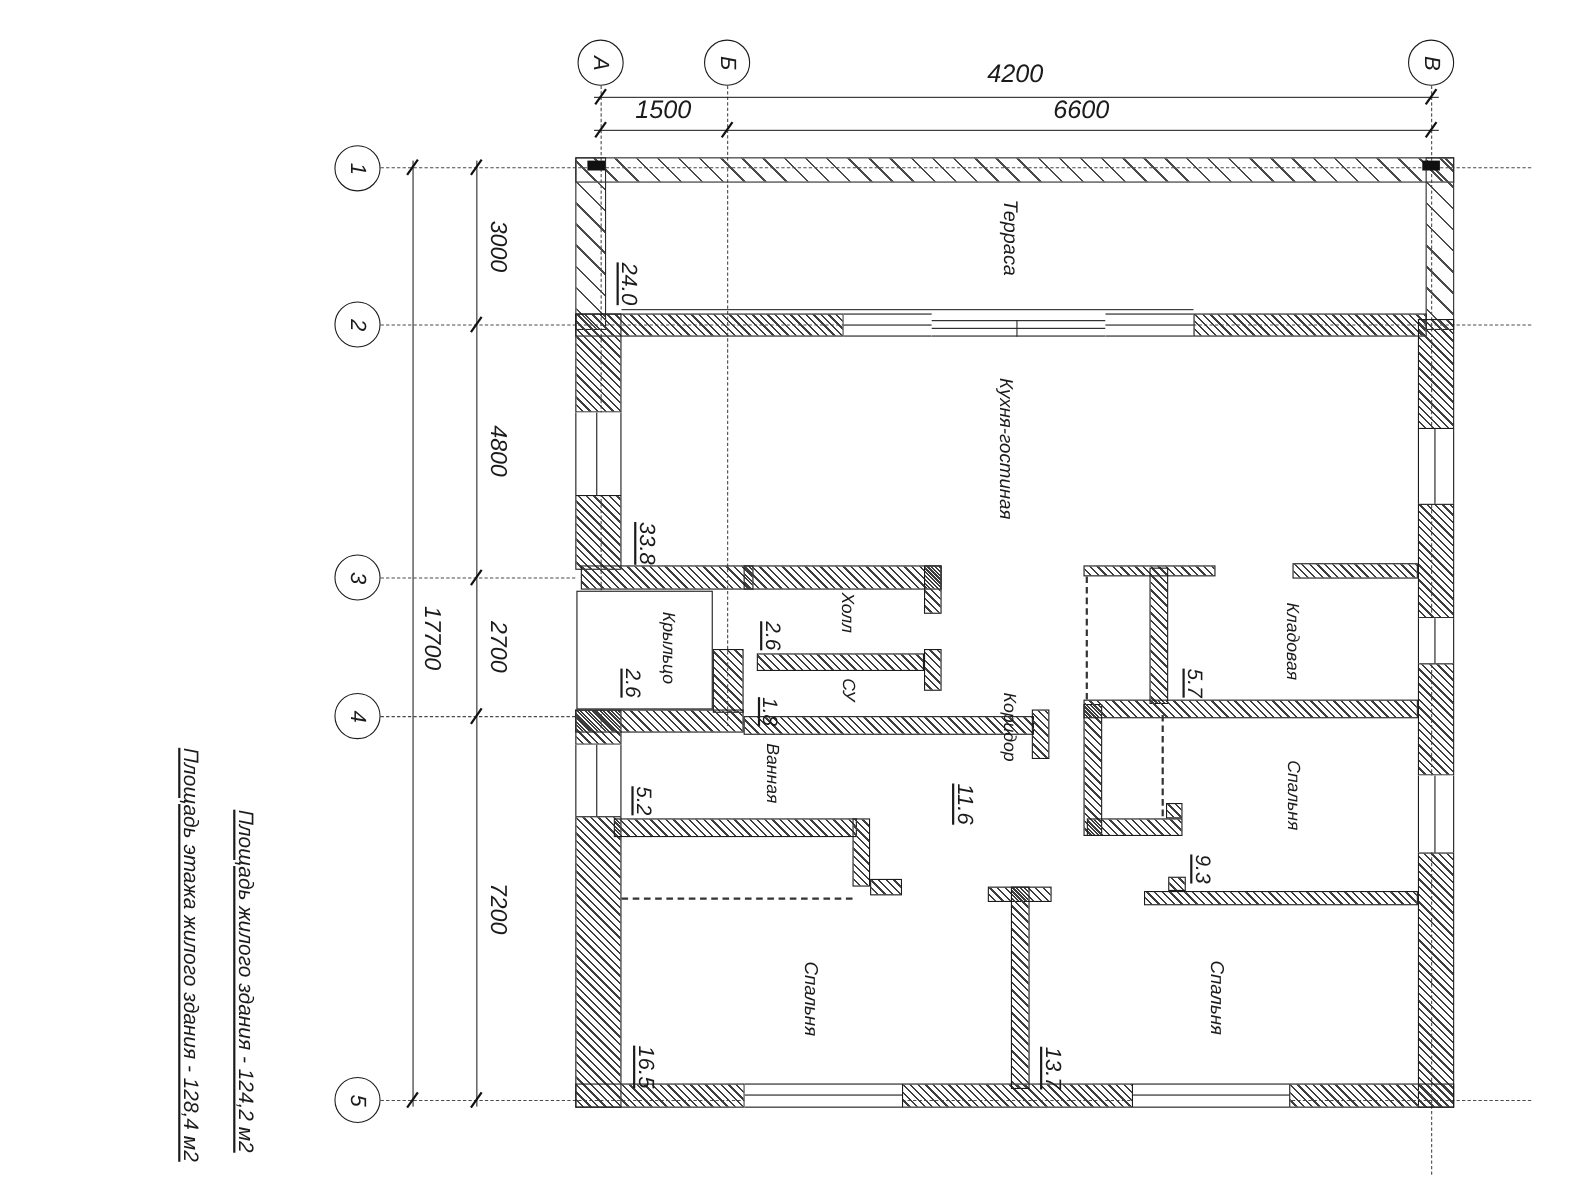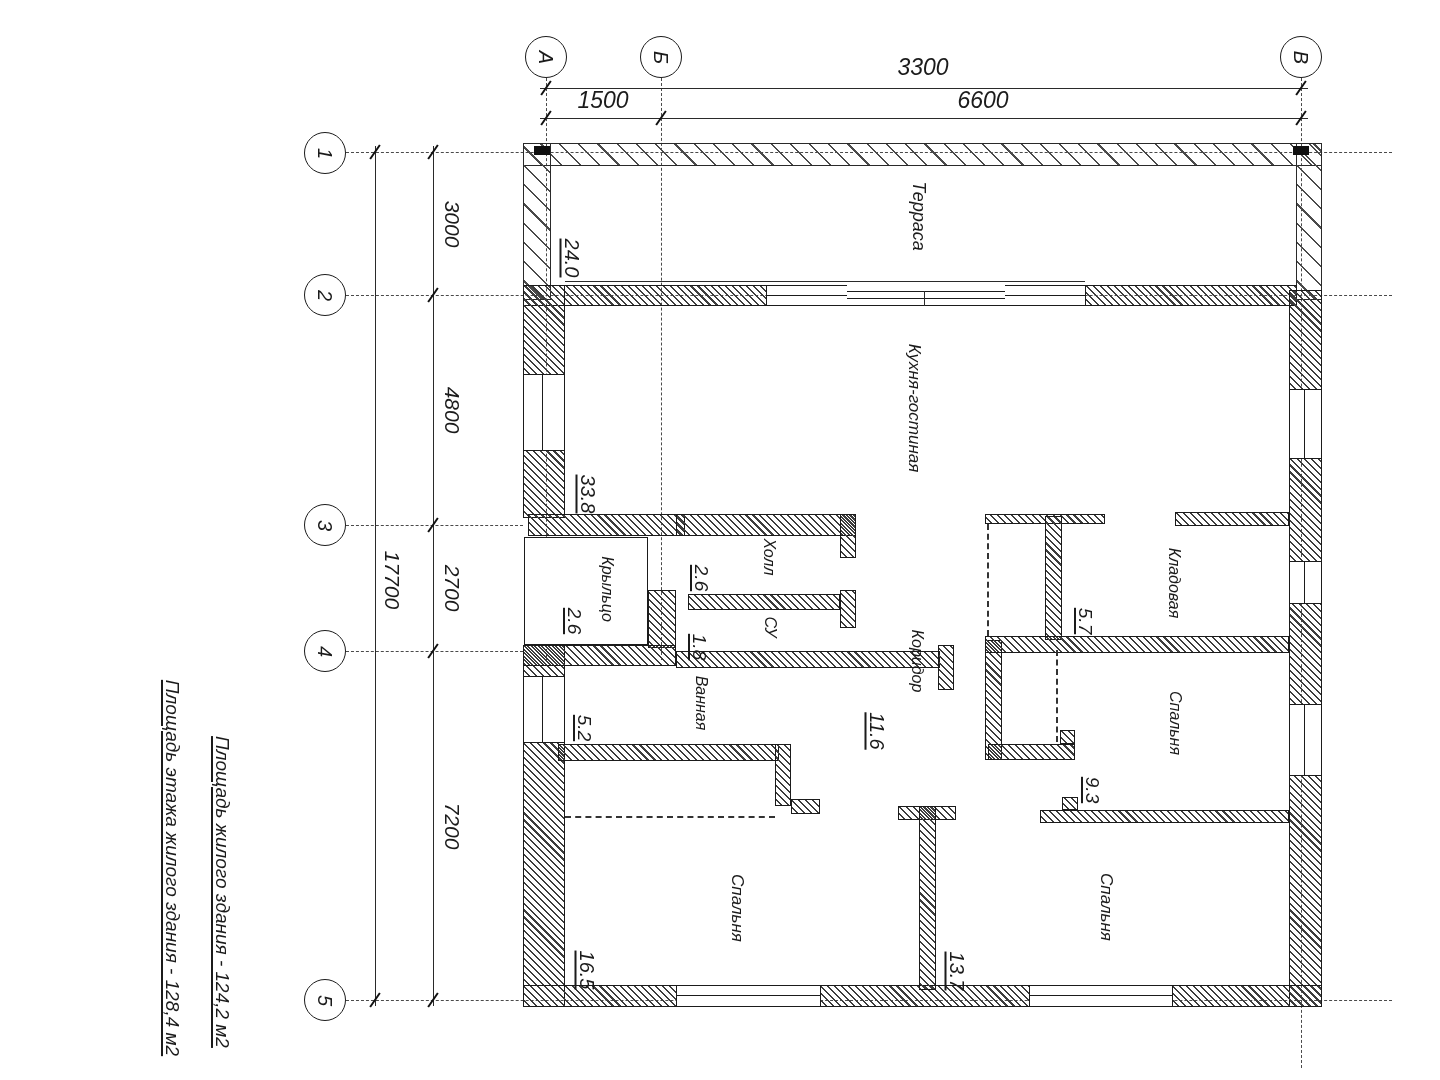--- a/index.html
+++ b/index.html
@@ -87,21 +87,21 @@
   <div class="circle" style="left:325px;top:525px;">
       <span>3</span>
     </div>
   <div class="circle" style="left:325px;top:651px;">
       <span>4</span>
     </div>
   <div class="circle" style="left:325px;top:1000px;">
       <span>5</span>
     </div>
 
-  <div class="htext dimtxt" style="left:923px;top:67px;">3300</div>
+  <div class="htext dimtxt" style="left:923px;top:67px;">4200</div>
   <div class="htext dimtxt" style="left:603px;top:100px;">1500</div>
   <div class="htext dimtxt" style="left:983px;top:100px;">6600</div>
   <div class="vtext dimtxtL" style="left:392px;top:580px;">17700</div>
   <div class="vtext dimtxtL" style="left:452px;top:224px;">3000</div>
   <div class="vtext dimtxtL" style="left:452px;top:410px;">4800</div>
   <div class="vtext dimtxtL" style="left:452px;top:588px;">2700</div>
   <div class="vtext dimtxtL" style="left:452px;top:826px;">7200</div>
 
   <div class="twall" style="left:523px;top:143px;width:799px;height:23px;"></div>
   <div class="twall" style="left:523px;top:143px;width:28px;height:157px;"></div>

